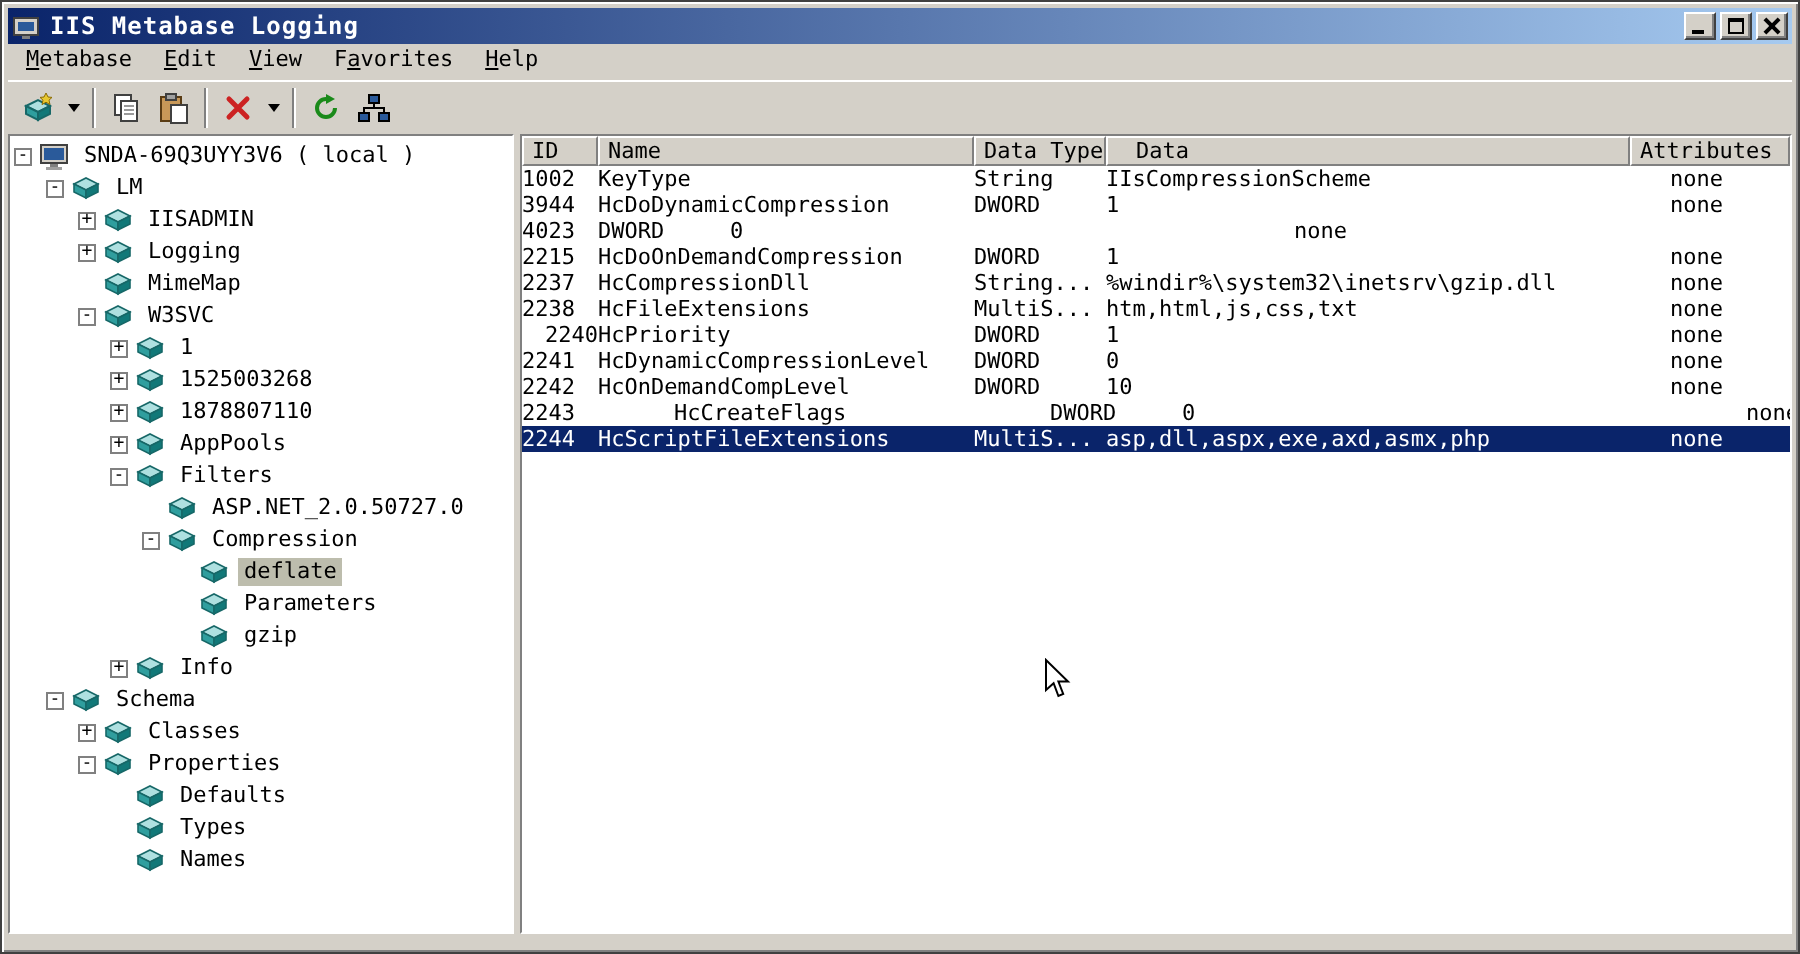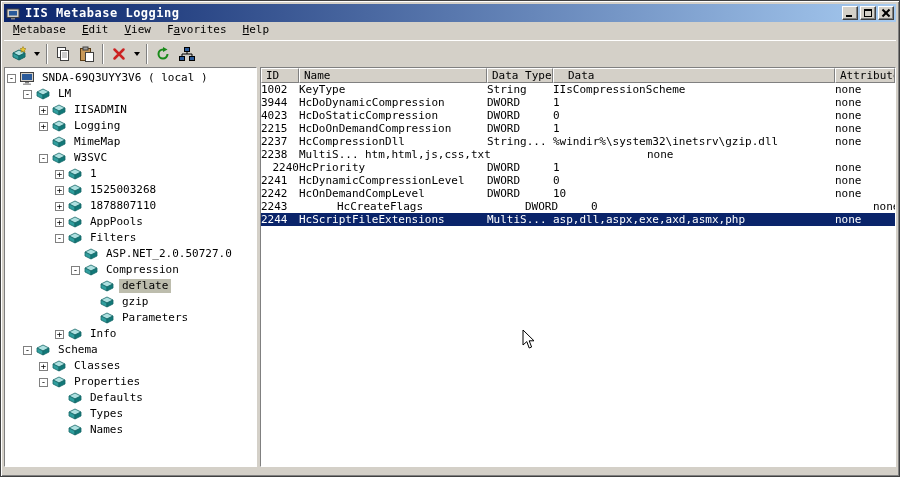--- a/index.html
+++ b/index.html
@@ -370,33 +370,33 @@
         <div class="tree-row">
           <span class="indent" style="width: 80px;"></span>
           <span class="expand none"></span>
           <span class="tree-ic">
             <svg width="14" height="12" viewBox="0 0 14 12">
               <path d="M1 4 L7 1 L13 4 L7 7 Z" fill="#aee0e0" stroke="#176868" stroke-width="0.8"></path>
               <path d="M1 4 L1 8 L7 11 L7 7 Z" fill="#2f9e9e" stroke="#176868" stroke-width="0.8"></path>
               <path d="M13 4 L13 8 L7 11 L7 7 Z" fill="#117878" stroke="#176868" stroke-width="0.8"></path>
             </svg>
           </span>
+          <span class="tree-label">Parameters</span>
+        </div>
+        <div class="tree-row">
+          <span class="indent" style="width: 80px;"></span>
+          <span class="expand none"></span>
+          <span class="tree-ic">
+            <svg width="14" height="12" viewBox="0 0 14 12">
+              <path d="M1 4 L7 1 L13 4 L7 7 Z" fill="#aee0e0" stroke="#176868" stroke-width="0.8"></path>
+              <path d="M1 4 L1 8 L7 11 L7 7 Z" fill="#2f9e9e" stroke="#176868" stroke-width="0.8"></path>
+              <path d="M13 4 L13 8 L7 11 L7 7 Z" fill="#117878" stroke="#176868" stroke-width="0.8"></path>
+            </svg>
+          </span>
           <span class="tree-label">gzip</span>
-        </div>
-        <div class="tree-row">
-          <span class="indent" style="width: 80px;"></span>
-          <span class="expand none"></span>
-          <span class="tree-ic">
-            <svg width="14" height="12" viewBox="0 0 14 12">
-              <path d="M1 4 L7 1 L13 4 L7 7 Z" fill="#aee0e0" stroke="#176868" stroke-width="0.8"></path>
-              <path d="M1 4 L1 8 L7 11 L7 7 Z" fill="#2f9e9e" stroke="#176868" stroke-width="0.8"></path>
-              <path d="M13 4 L13 8 L7 11 L7 7 Z" fill="#117878" stroke="#176868" stroke-width="0.8"></path>
-            </svg>
-          </span>
-          <span class="tree-label">Parameters</span>
         </div>
         <div class="tree-row">
           <span class="indent" style="width: 48px;"></span>
           <span class="expand plus">+</span>
           <span class="tree-ic">
             <svg width="14" height="12" viewBox="0 0 14 12">
               <path d="M1 4 L7 1 L13 4 L7 7 Z" fill="#aee0e0" stroke="#176868" stroke-width="0.8"></path>
               <path d="M1 4 L1 8 L7 11 L7 7 Z" fill="#2f9e9e" stroke="#176868" stroke-width="0.8"></path>
               <path d="M13 4 L13 8 L7 11 L7 7 Z" fill="#117878" stroke="#176868" stroke-width="0.8"></path>
             </svg>
@@ -475,61 +475,61 @@
           </span>
           <span class="tree-label">Names</span>
         </div>
       </div>
     <div class="splitter"></div>
     <div class="table-area panel-sunken">
       <div class="thead" id="thead">
           <div class="th" style="width: 38px;">ID</div>
           <div class="th" style="width: 188px;">Name</div>
           <div class="th" style="width: 66px;">Data Type</div>
-          <div class="th" style="width: 282px; padding-left: 14px;">Data</div>
+          <div class="th" style="width: 262px; padding-left: 14px;">Data</div>
           <div class="th" style="flex: 1 1 0%;">Attributes</div>
         </div>
       <div class="tbody" id="tbody">
           <div class="tr">
             <div class="td" style="width: 38px;">1002</div>
             <div class="td" style="width: 188px;">KeyType</div>
             <div class="td" style="width: 66px;">String</div>
             <div class="td" style="width: 282px;">IIsCompressionScheme</div>
             <div class="td" style="flex: 1 1 0%;">none</div>
           </div>
           <div class="tr">
             <div class="td" style="width: 38px;">3944</div>
             <div class="td" style="width: 188px;">HcDoDynamicCompression</div>
             <div class="td" style="width: 66px;">DWORD</div>
             <div class="td" style="width: 282px;">1</div>
             <div class="td" style="flex: 1 1 0%;">none</div>
           </div>
           <div class="tr">
             <div class="td" style="width: 38px;">4023</div>
-            <div class="td" style="width: 188px;">HcDoStaticCompression</div>
             <div class="td" style="width: 66px;">DWORD</div>
             <div class="td" style="width: 282px;">0</div>
             <div class="td" style="flex: 1 1 0%;">none</div>
           </div>
           <div class="tr">
             <div class="td" style="width: 38px;">2215</div>
             <div class="td" style="width: 188px;">HcDoOnDemandCompression</div>
             <div class="td" style="width: 66px;">DWORD</div>
             <div class="td" style="width: 282px;">1</div>
             <div class="td" style="flex: 1 1 0%;">none</div>
           </div>
           <div class="tr">
             <div class="td" style="width: 38px;">2237</div>
             <div class="td" style="width: 188px;">HcCompressionDll</div>
             <div class="td" style="width: 66px;">String...</div>
             <div class="td" style="width: 282px;">%windir%\system32\inetsrv\gzip.dll</div>
             <div class="td" style="flex: 1 1 0%;">none</div>
           </div>
           <div class="tr">
             <div class="td" style="width: 38px;">2238</div>
+            <div class="td" style="width: 188px;">HcFileExtensions</div>
             <div class="td" style="width: 66px;">MultiS...</div>
             <div class="td" style="width: 282px;">htm,html,js,css,txt</div>
             <div class="td" style="flex: 1 1 0%;">none</div>
           </div>
           <div class="tr">
             <div class="td" style="width: 38px; text-align: right;">2240</div>
             <div class="td" style="width: 188px;">HcPriority</div>
             <div class="td" style="width: 66px;">DWORD</div>
             <div class="td" style="width: 282px;">1</div>
             <div class="td" style="flex: 1 1 0%;">none</div>

